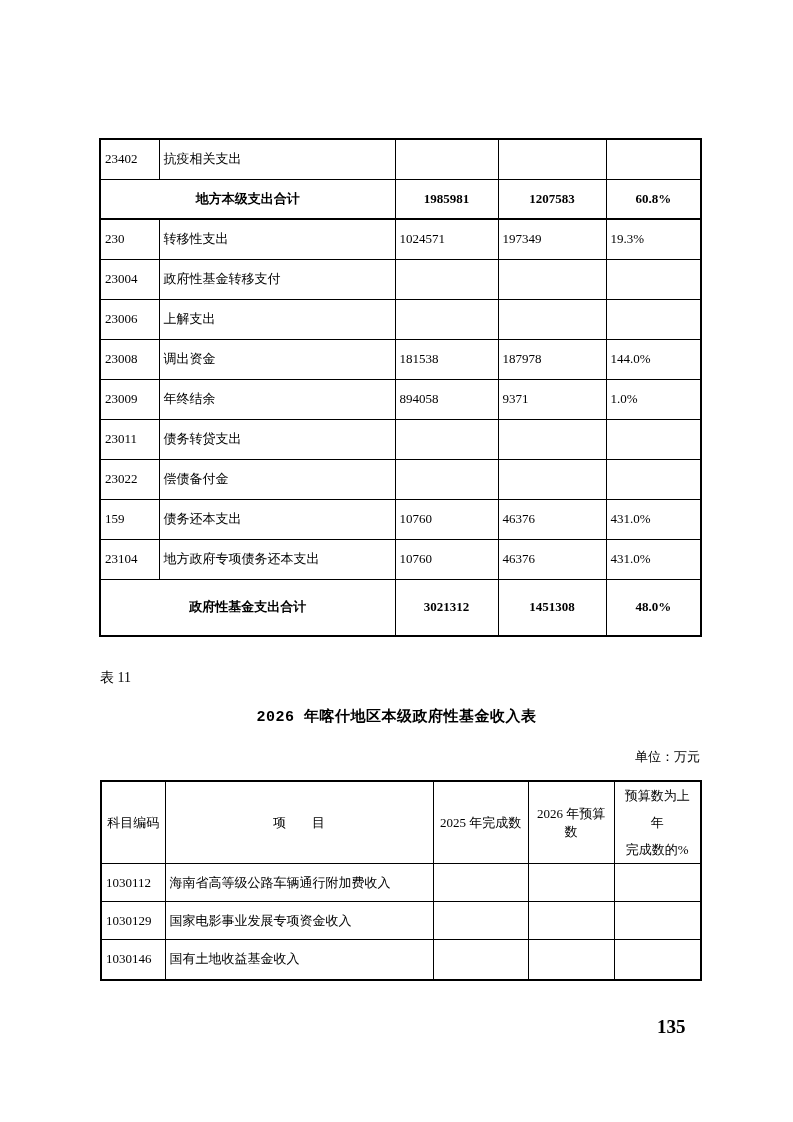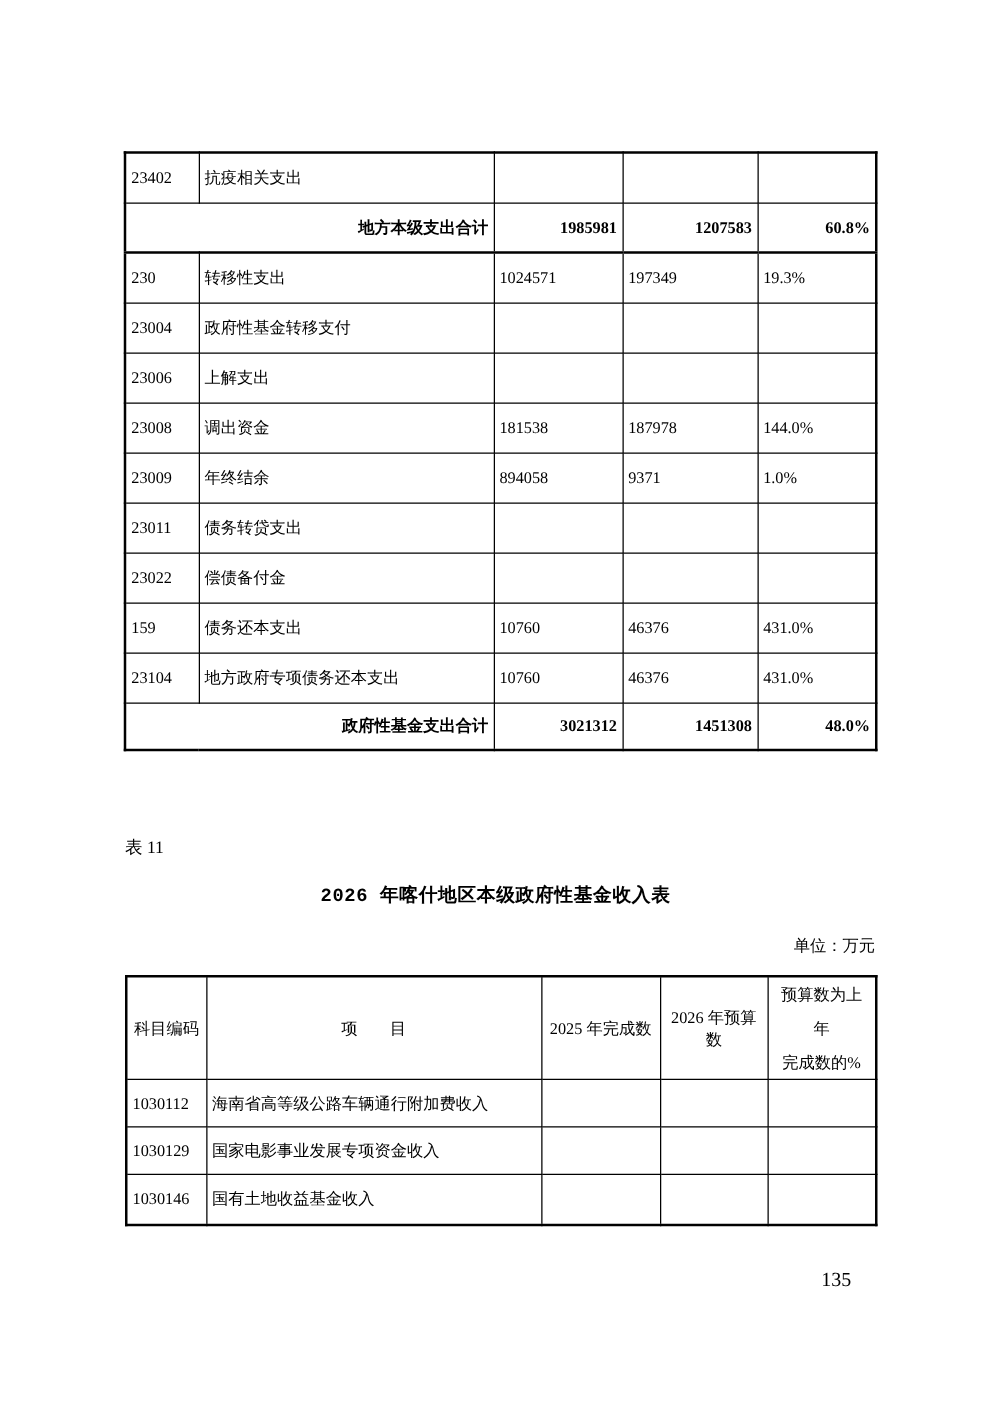--- a/index.html
+++ b/index.html
@@ -20,52 +20,53 @@
   }
   table.doc-table td, table.doc-table th {
     border: 1px solid #000;
     font-size: 13px;
     font-weight: normal;
     padding: 0 4px;
     overflow: hidden;
     vertical-align: middle;
   }
   
-  #table1 { left: 99px; top: 121px; width: 601px; padding-left: 32px; }
+  #table1 { left: 99px; top: 138px; width: 601px; padding-left: 32px; }
   #table1 tr { height: 40px; }
-  #table1 tr.last-row { height: 38px; }
+  #table1 tr.last-row { height: 57px; }
   
   #table2 { left: 100px; top: 780px; width: 600px; }
   #table2 tr.head-row { height: 77px; }
   #table2 tr.body-row { height: 38px; }
   #table2 tr.body-row.last { height: 40px; }
   #table2 th { font-weight: normal; text-align: center; }
   .cell-left { text-align: left; }
   .cell-center { }
-  tr.total-row td { font-weight: bold; text-align: right; font-family: Liberation Serif, serif; }
+  tr.total-row td { font-weight: bold; text-align: center; font-family: Liberation Serif, serif; }
   tr.thick-bottom td { border-bottom-width: 2px; }
   .pct-head { white-space: pre-line; line-height: 27px; }
   
   .table-no {
     position: absolute; left: 100px; top: 669px;
     font-size: 14px;
   }
   .doc-title {
     position: absolute; left: 0; top: 707px; width: 793px;
     text-align: center; font-size: 15px; font-weight: bold;
     letter-spacing: 0.5px;
     font-family: Liberation Mono, monospace;
   }
   .unit-label {
     position: absolute; right: 93px; top: 748px;
     font-size: 13px;
   }
   .page-number {
     position: absolute; left: 657px; top: 1016px;
-    font-size: 16px;
+    font-size: 19px;
+    font-weight: bold;
   }
 </style>
 </head>
 <body>
 
 <div>
 
   <table id="table1" class="doc-table">
     <colgroup>
       <col style="width:59px">

